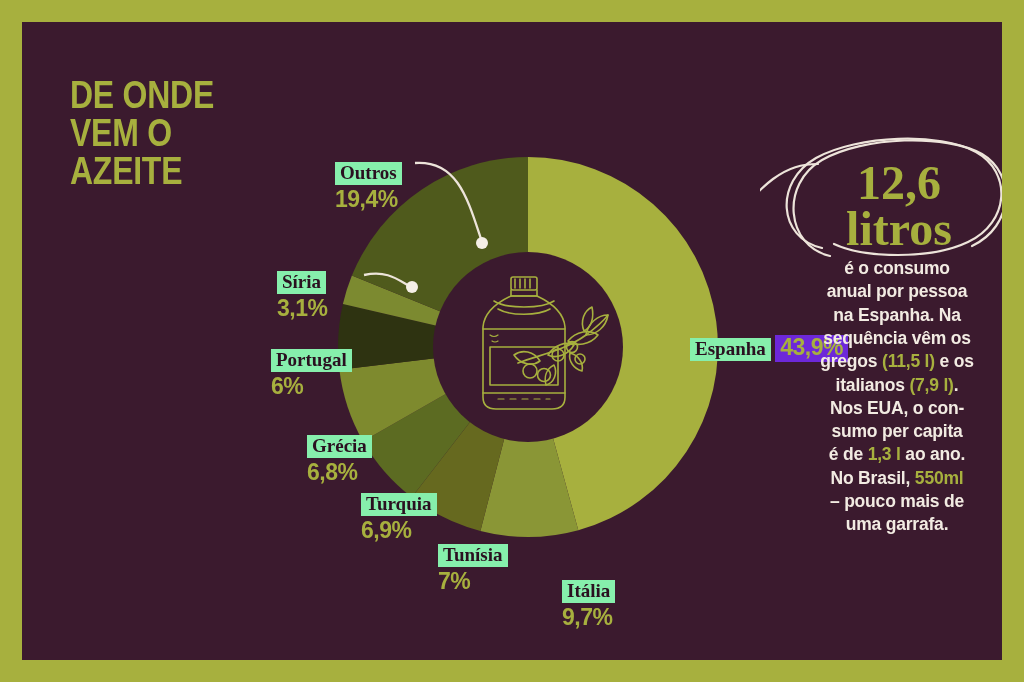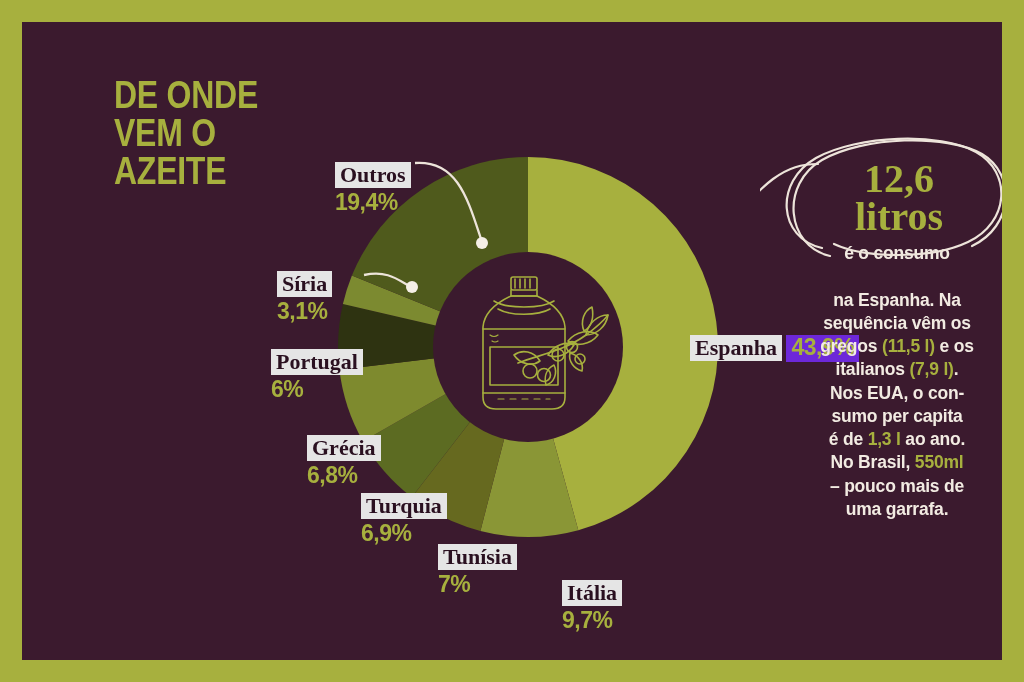--- a/index.html
+++ b/index.html
@@ -12,21 +12,21 @@
     position:relative;width:1024px;height:682px;box-sizing:border-box;
     padding:22px 22px 22px 22px;
   }
   #panel{
     position:relative;width:980px;height:638px;background:#3B1A2E;
     overflow:hidden;
   }
 
   
   #left{
-    position:absolute;left:48px;top:54px;width:205px;margin-left:44px;
+    position:absolute;left:48px;top:54px;width:205px;
   }
   #title{
     color:#A7B03E;
     font-family:"Liberation Sans Narrow","Liberation Sans",sans-serif;
     font-weight:bold;font-size:39px;line-height:0.98;
     letter-spacing:-0.3px;text-transform:uppercase;
     transform:scaleX(0.82);transform-origin:left top;
     white-space:pre-line;
   }
   #lede{
@@ -35,23 +35,23 @@
     letter-spacing:-0.2px;white-space:pre-line;
   }
 
   
   #chart{position:absolute;left:296px;top:118px;width:420px;height:440px;}
   #chart svg{display:block;}
 
   
   .lbl{position:absolute;}
   .chip{
-    display:inline-block;background:#e5e5e5;color:#2A1020;
+    display:inline-block;background:#86efac;color:#2A1020;
     font-family:"Liberation Serif",serif;font-weight:bold;
-    font-size:22px;line-height:1.05;padding:1px 5px 2px 5px;
+    font-size:19px;line-height:1.05;padding:1px 5px 2px 5px;
     white-space:nowrap;
   }
   .pct{
     display:block;color:#A7B03E;font-weight:bold;font-size:23px;
     line-height:1.12;margin-top:2px;letter-spacing:-0.5px;white-space:nowrap;
   }
   .pct.onslice{background:#6d28d9;display:inline-block;padding:0 5px 1px 5px;}
 
   #lbl-outros  {left:313px;top:140px;}
   #lbl-siria   {left:255px;top:249px;}
@@ -60,21 +60,21 @@
   #lbl-turquia {left:339px;top:471px;}
   #lbl-tunisia {left:416px;top:522px;}
   #lbl-italia  {left:540px;top:558px;}
   #lbl-espanha {left:668px;top:311px;}
 
   
   #right{position:absolute;left:770px;top:138px;width:210px;}
   #bignum{
     position:relative;color:#A7B03E;
     font-family:"Liberation Serif",serif;font-weight:bold;
-    font-size:40px;line-height:0.95;text-align:center;
+    font-size:48px;line-height:0.95;text-align:center;
     white-space:pre-line;margin:0 0 6px 4px;
   }
   #rtext{
     color:#F2EBE2;font-weight:bold;font-size:17.5px;line-height:1.33;
     text-align:center;letter-spacing:-0.2px;
   }
   #rtext .hl{color:#A7B03E;}
   #scribble{position:absolute;left:-32px;top:-30px;pointer-events:none;}
 </style>
 </head>
@@ -192,21 +192,21 @@
         <path d="M70,126 C26,116 20,54 62,30 C104,6 186,4 222,24 C256,44 254,96 212,116"></path>
         <path d="M58,34 C26,34 4,48 -44,112 C-60,134 -74,146 -90,155"></path>
         <circle cx="-92" cy="157" r="6" fill="#F5EFE6" stroke="none"></circle>
       </svg>
 
       <div id="bignum">12,6
 litros</div>
 
       <div id="rtext">
         <span>é o consumo</span><br>
-        <br>
+        <span>anual por pessoa</span><br>
         <span>na Espanha. Na</span><br>
         <span>sequência vêm os</span><br>
         <span>gregos </span><span class="hl">(11,5 l)</span><span> e os</span><br>
         <span>italianos </span><span class="hl">(7,9 l)</span><span>.</span><br>
         <span>Nos EUA, o con-</span><br>
         <span>sumo per capita</span><br>
         <span>é de </span><span class="hl">1,3 l</span><span> ao ano.</span><br>
         <span>No Brasil, </span><span class="hl">550ml</span><br>
         <span>– pouco mais de</span><br>
         <span>uma garrafa.</span>

